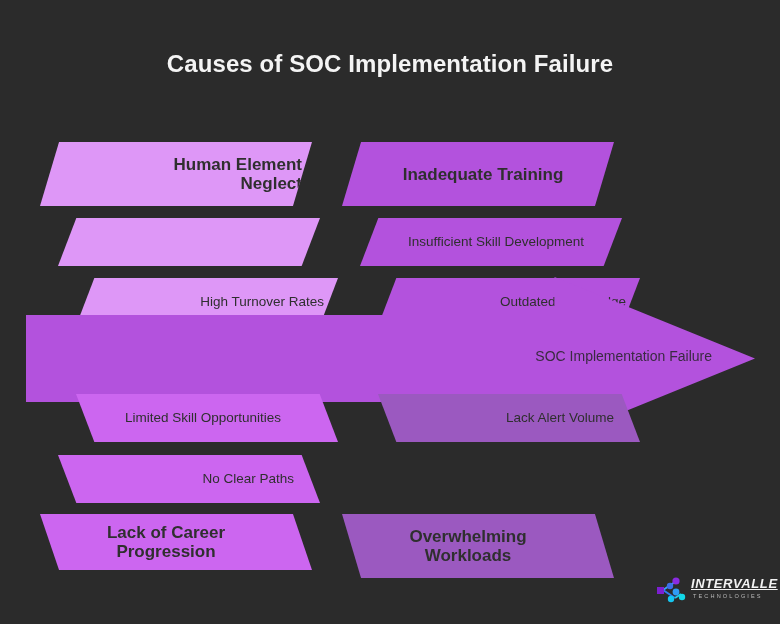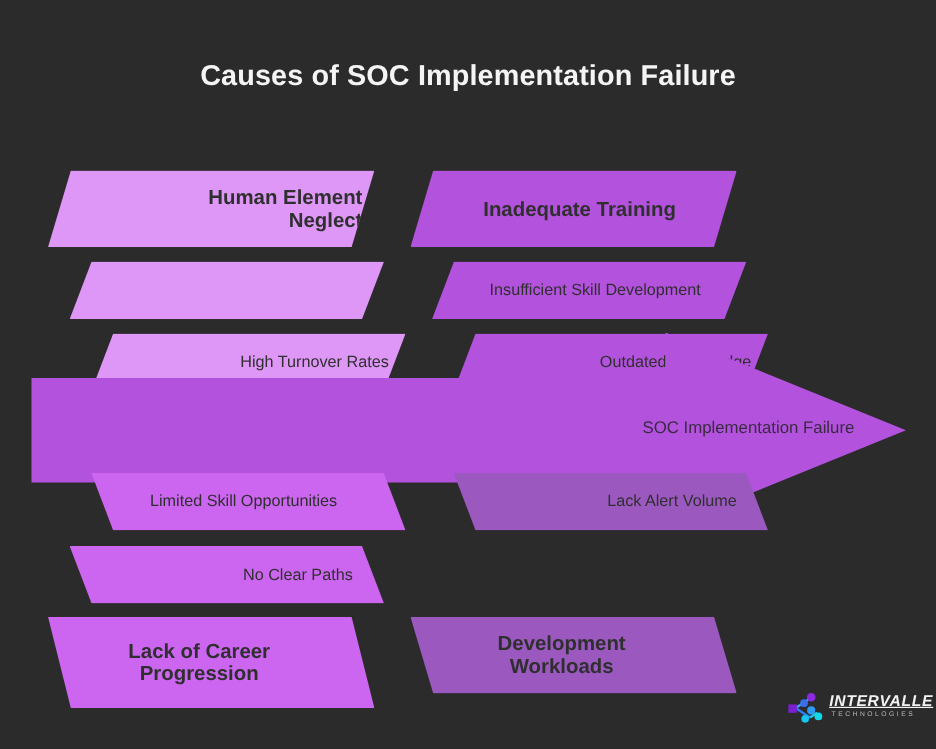--- a/index.html
+++ b/index.html
@@ -111,32 +111,32 @@
   <div class="arrow-label">SOC Implementation Failure</div>
 
   <div class="bar slant-bottom" style="left:76px;top:394px;width:262px;height:48px;background:#cc66f0;padding:0 22px 0 14px;">
     <div class="txt sub center">Limited Skill Opportunities</div>
   </div>
 
   <div class="bar slant-bottom" style="left:58px;top:455px;width:262px;height:48px;background:#cc66f0;padding:0 26px 0 12px;">
     <div class="txt sub right">No Clear Paths</div>
   </div>
 
-  <div class="bar slant-bottom" style="left:40px;top:514px;width:272px;height:76px;background:#cc66f0;padding:0 30px 0 10px;">
+  <div class="bar slant-bottom" style="left:40px;top:514px;width:272px;height:56px;background:#cc66f0;padding:0 30px 0 10px;">
     <div class="txt head" style="text-align:center;">Lack of Career
 Progression</div>
   </div>
 
   <div class="bar slant-bottom" style="left:378px;top:394px;width:262px;height:48px;background:#9b59c0;padding:0 26px 0 14px;">
     <div class="txt sub right">Lack Alert Volume</div>
   </div>
 
 
   <div class="bar slant-bottom" style="left:342px;top:514px;width:272px;height:64px;background:#9b59c0;padding:0 30px 0 10px;">
-    <div class="txt head" style="text-align:center;">Development
+    <div class="txt head" style="text-align:center;">Overwhelming
 Workloads</div>
   </div>
 
   <div class="logo">
     <svg class="logo-mark" viewBox="0 0 32 32">
       <line x1="8" y1="16" x2="20" y2="8" stroke="#3aa0ff" stroke-width="2"></line>
       <line x1="8" y1="16" x2="20" y2="24" stroke="#2f7df0" stroke-width="2"></line>
       <line x1="20" y1="24" x2="26" y2="20" stroke="#23c8e8" stroke-width="2"></line>
       <rect x="2" y="13" width="7" height="7" fill="#7c1fd0"></rect>
       <circle cx="21" cy="7" r="3.6" fill="#8a2be2"></circle>

